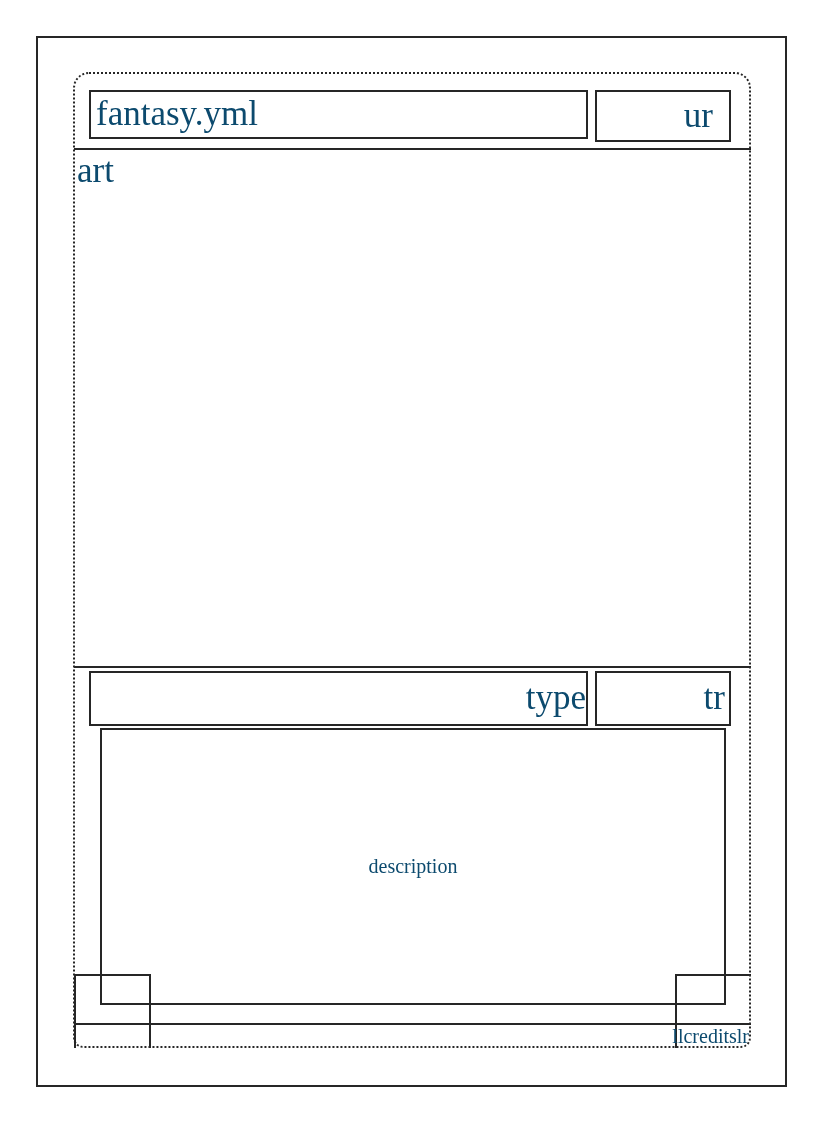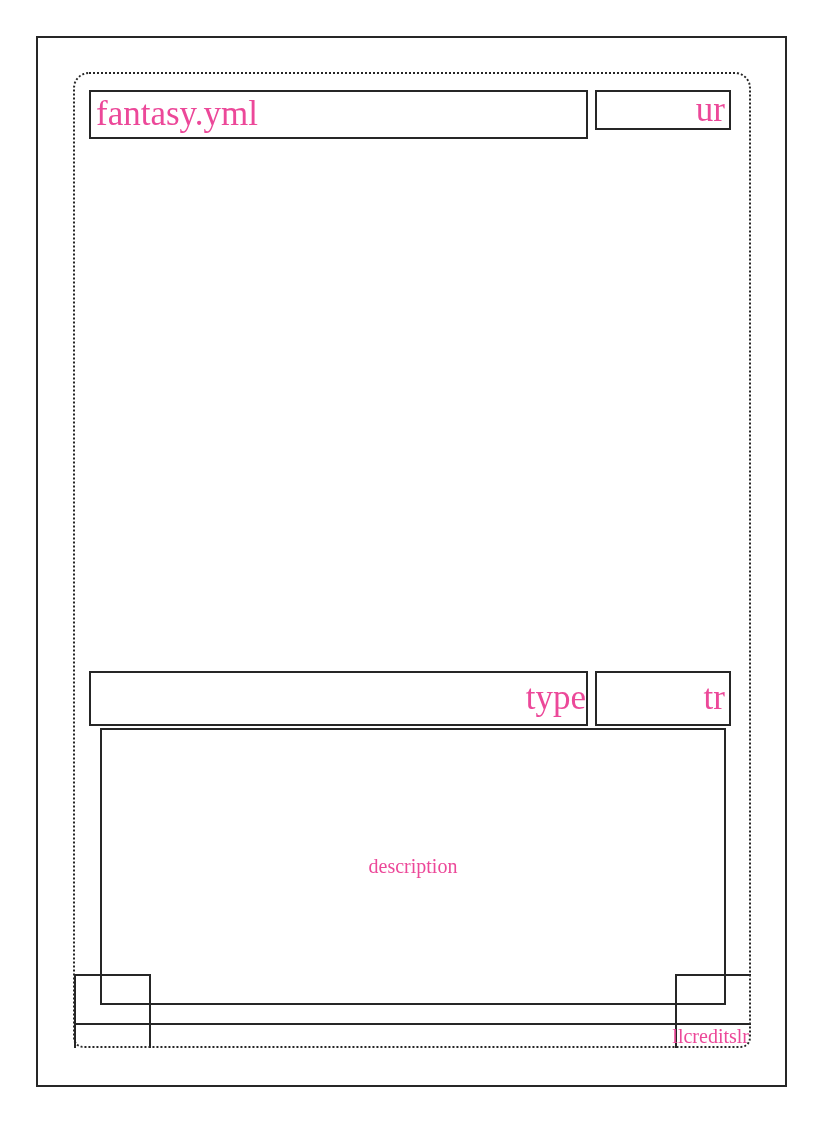--- a/index.html
+++ b/index.html
@@ -39,21 +39,21 @@
     border: 2.6px solid var(--line, #262626);
     display: flex;
     align-items: center;
     overflow: hidden;
   }
 
   .lbl-lg { font-size: 35px; line-height: 1.05; white-space: nowrap; }
   .lbl-sm { font-size: 20px; line-height: 1.05; white-space: nowrap; }
 
   .name-box  { left: 89px;  top: 90px;  width: 499px; height: 49px; padding-left: 5px; }
-  .ur-box    { left: 595px; top: 90px;  width: 136px; height: 40px; justify-content: flex-end; padding-right: 4px; }
+  .ur-box    { left: 595px; top: 90px;  width: 136px; height: 52px; justify-content: flex-end; padding-right: 16px; }
 
   
   .art-area  {
     position: absolute;
     left: 74px; top: 148px;
     width: 677px; height: 520px;
     box-sizing: border-box;
     border-top: 2.6px solid var(--line, #262626);
     border-bottom: 2.6px solid var(--line, #262626);
   }
@@ -96,34 +96,37 @@
     border-top: 2.6px solid var(--line, #262626);
     display: flex;
     align-items: center;
     justify-content: flex-end;
     padding: 0 2px;
   }
 </style>
 </head>
 <body>
 
-<div class="page" style="--line: #262626; background: rgb(255, 255, 255); color: #ec4899;">
+<div class="page" style="--line: #262626; background: rgb(255, 255, 255); color: #0c4a6e;">
 
   <div class="outer-frame"></div>
 
   <div class="dotted-outline"></div>
 
   <div class="slot name-box">
     <span class="lbl-lg">fantasy.yml</span>
   </div>
 
   <div class="slot ur-box">
     <span class="lbl-lg">ur</span>
   </div>
 
+  <div class="art-area">
+    <span class="lbl-lg">art</span>
+  </div>
 
   <div class="slot type-box">
     <span class="lbl-lg">type</span>
   </div>
 
   <div class="slot tr-box">
     <span class="lbl-lg">tr</span>
   </div>
 
   <div class="slot description-box">

